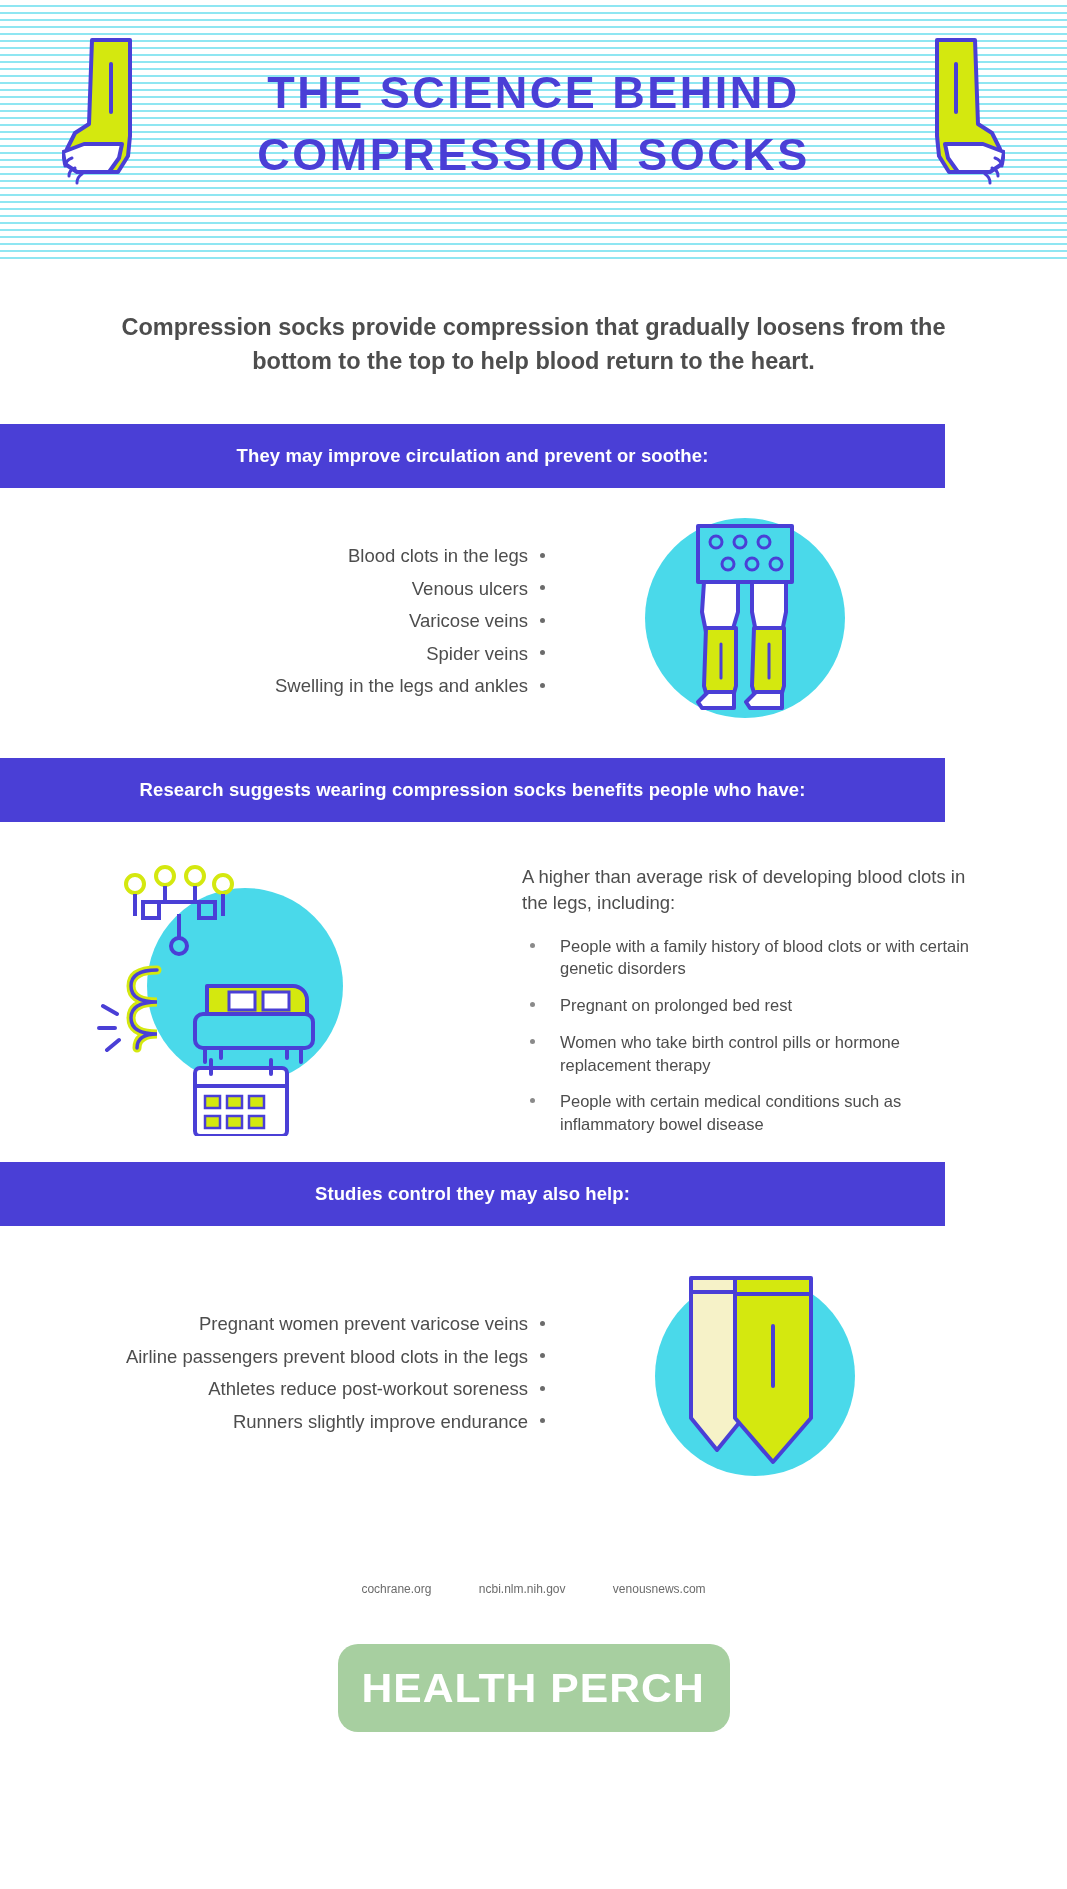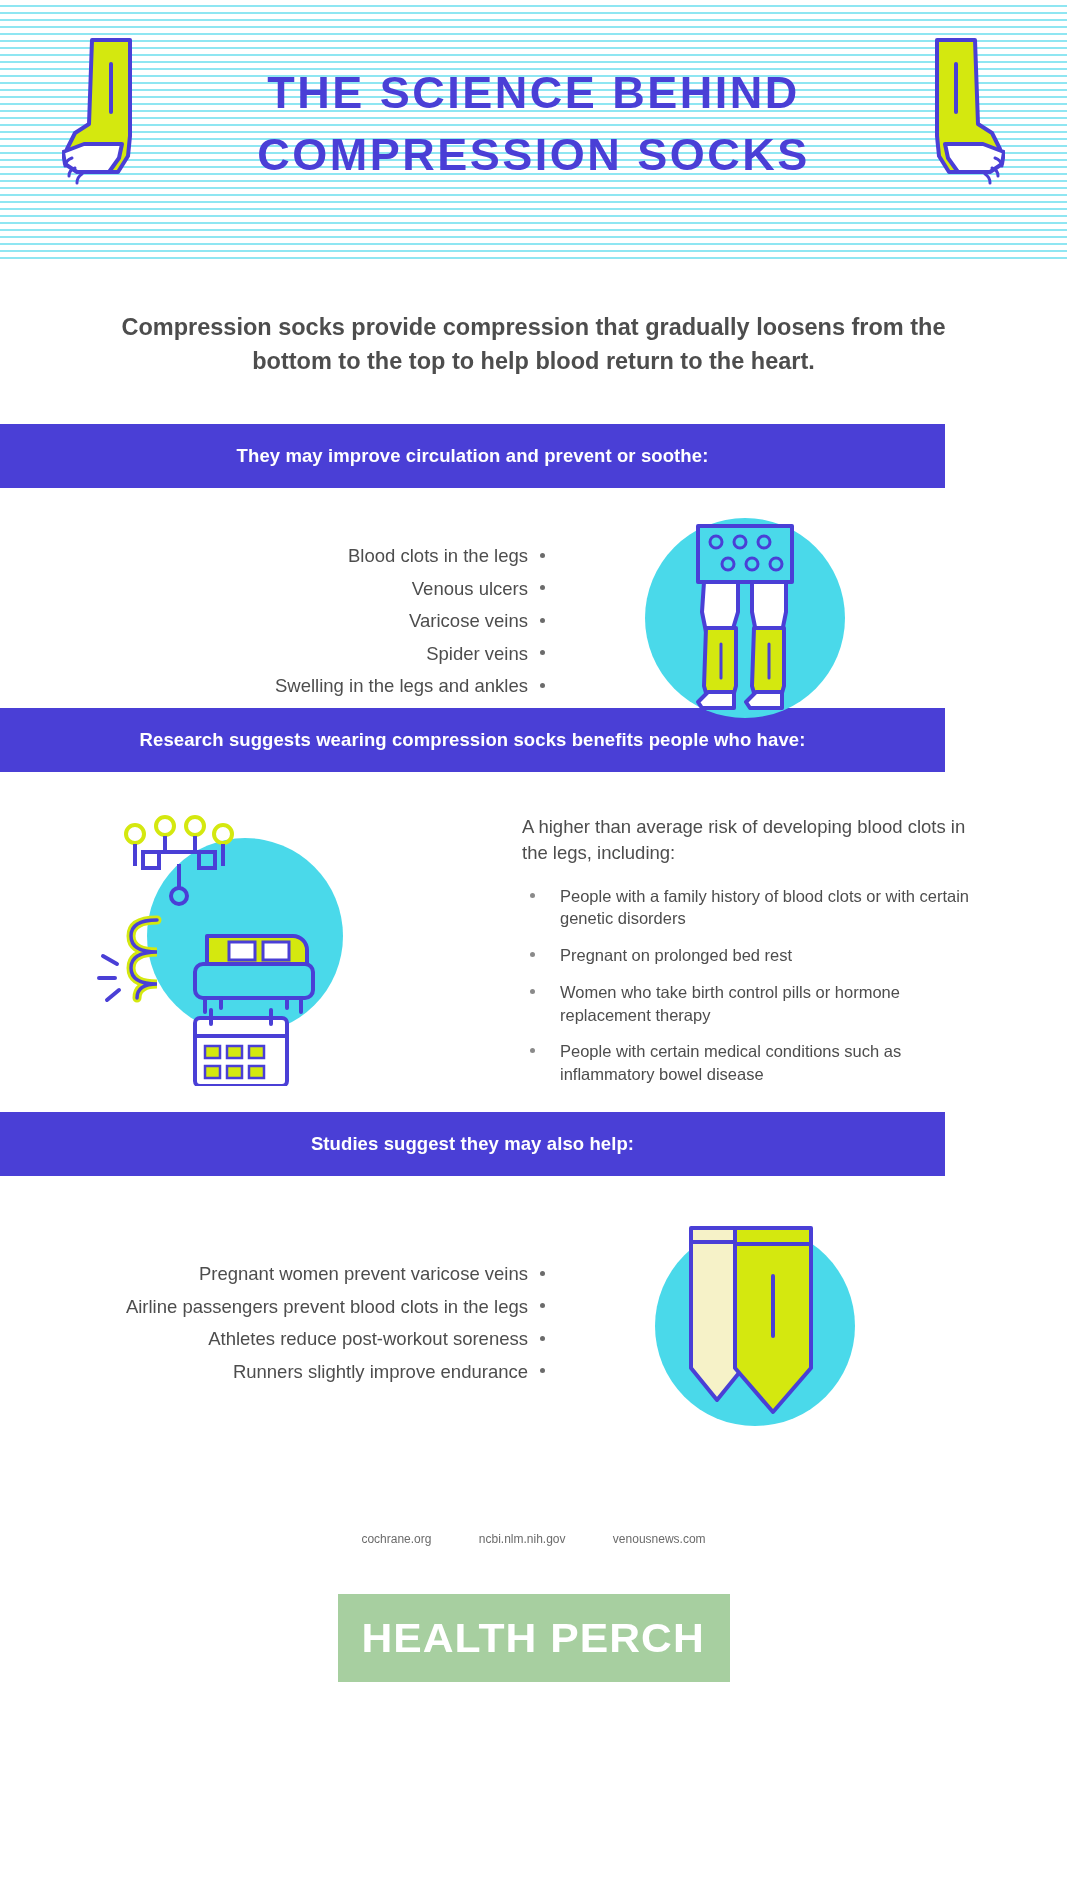--- a/index.html
+++ b/index.html
@@ -83,21 +83,21 @@
     padding: 21px 20px;
     letter-spacing: 0.1px;
   }
 
   
   .section {
     width: 1067px;
     background: #ffffff;
     position: relative;
   }
-  .sec1 { height: 220px; text-decoration: underline; }
+  .sec1 { height: 270px; text-decoration: underline; }
   .sec1 .list-wrap {
     position: absolute;
     left: 0; top: 52px;
     width: 545px;
     text-align: right;
   }
   .rlist { list-style: none; margin: 0; padding: 0; }
   .rlist li {
     color: #4d4d4d;
     font-size: 18.5px;
@@ -186,20 +186,21 @@
     justify-content: center;
     padding: 48px 0 60px 0;
   }
   .logo-box {
     width: 392px;
     height: 88px;
     background: #a7cfa0;
     display: flex;
     align-items: center;
     justify-content: center;
+    border-radius: 20px;
   }
   .logo-text {
     color: #ffffff;
     font-size: 41px;
     font-weight: 700;
     letter-spacing: 1px;
     font-family: "Liberation Sans", sans-serif;
     transform: scaleX(1.04);
   }
 </style>
@@ -317,21 +318,21 @@
       <p class="lead">A higher than average risk of developing blood clots in the legs, including:</p>
       <ul class="blist">
         <li><span class="dot"></span><span>People with a family history of blood clots or with certain genetic disorders</span></li>
         <li><span class="dot"></span><span>Pregnant on prolonged bed rest</span></li>
         <li><span class="dot"></span><span>Women who take birth control pills or hormone replacement therapy</span></li>
         <li><span class="dot"></span><span>People with certain medical conditions such as inflammatory bowel disease</span></li>
       </ul>
     </div>
   </div>
 
-  <div class="banner">Studies suggest they may also help:</div>
+  <div class="banner">Studies control they may also help:</div>
   <div class="section sec3">
     <div class="list-wrap">
       <ul class="rlist">
         <li><span>Pregnant women prevent varicose veins</span><span class="dot"></span></li>
         <li><span>Airline passengers prevent blood clots in the legs</span><span class="dot"></span></li>
         <li><span>Athletes reduce post-workout soreness</span><span class="dot"></span></li>
         <li><span>Runners slightly improve endurance</span><span class="dot"></span></li>
       </ul>
     </div>
 

